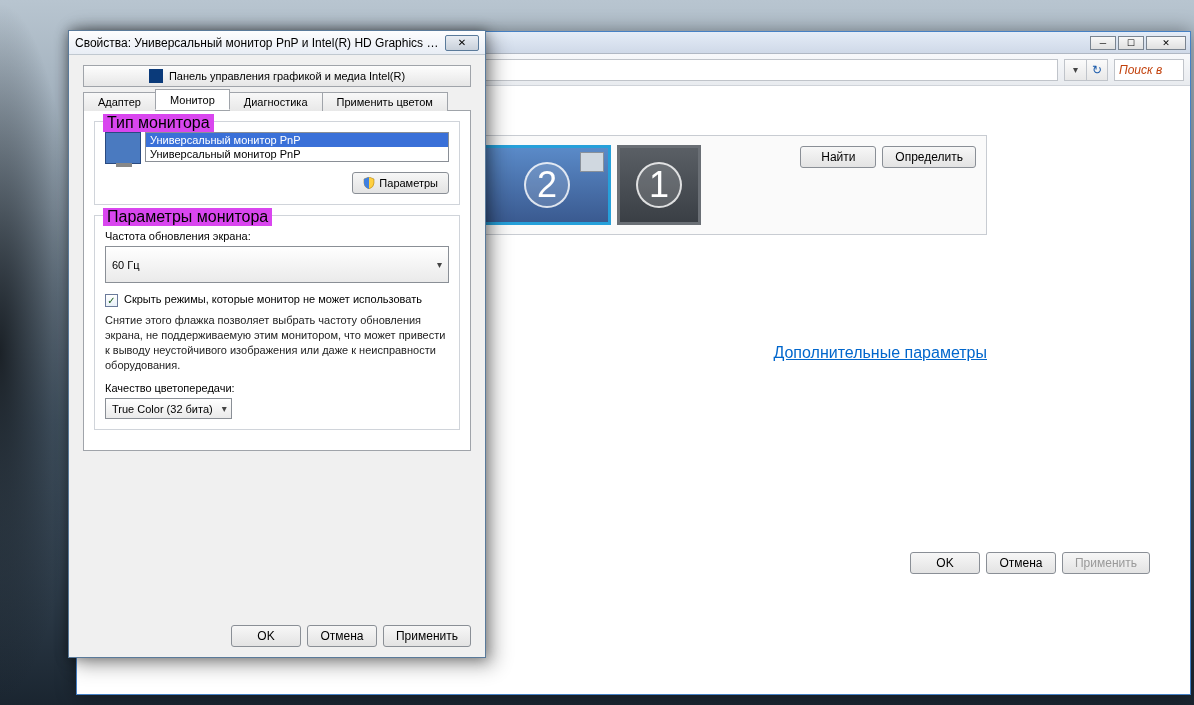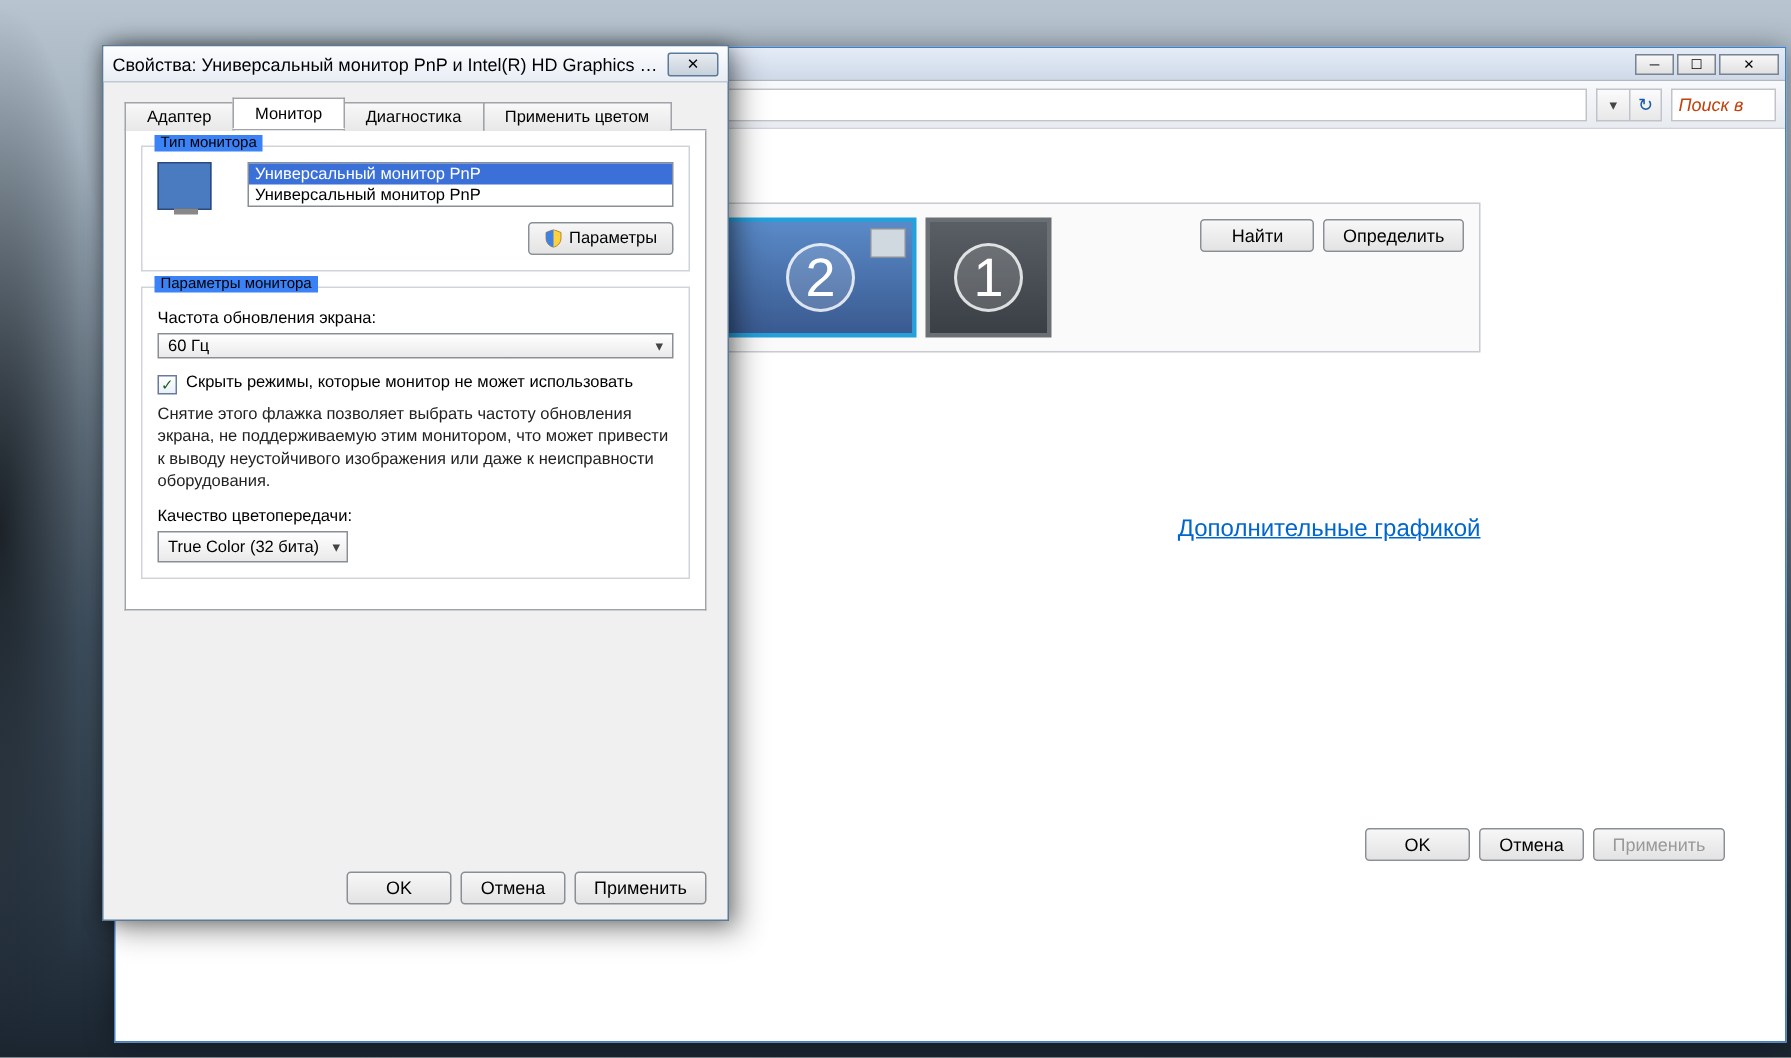--- a/index.html
+++ b/index.html
@@ -56,33 +56,33 @@
 .dialog-close { width: 34px; height: 16px; border: 1px solid #5a7a9a; background: linear-gradient(#e8ecf2,#c8d0da); font-size: 10px; display:flex; align-items:center; justify-content:center; cursor:pointer; border-radius: 2px; }
 .dialog-body { padding: 10px 14px 14px; }
 .intel-bar { height: 22px; border: 1px solid #a0a4aa; background: linear-gradient(#fdfdfd,#e6e6e6); display:flex; align-items:center; justify-content:center; font-size: 11px; gap: 6px; margin-bottom: 2px; cursor:pointer; }
 .intel-icon { width: 14px; height: 14px; background:#0a3a7a; display:inline-block; }
 .tabs { display:flex; border-bottom: 1px solid #a0a4aa; font-size: 11px; align-items: flex-end; }
 .tab { padding: 3px 14px; border: 1px solid #a0a4aa; border-bottom: none; background: linear-gradient(#f8f8f8,#e8e8e8); margin-right: -1px; cursor:pointer; position:relative; top:1px; }
 .tab.active { background:#fff; top:0; padding-top:4px; border-bottom:1px solid #fff; z-index:2; }
 .tab-panel { background:#fff; border: 1px solid #a0a4aa; border-top:none; padding: 10px; }
 
 .group { border: 1px solid #d0d4da; padding: 10px; margin-bottom: 10px; position:relative; }
-.group-title { position:absolute; top: -8px; left: 8px; background:#3b82f6; padding: 0 4px; font-size: 10px; }
-.monitor-type-row { display:flex; gap: 24px; align-items:flex-start; }
+.group-title { position:absolute; top: -8px; left: 8px; background:#d946ef; padding: 0 4px; font-size: 16px; }
+.monitor-type-row { display:flex; gap: 4px; align-items:flex-start; }
 .mon-icon { width: 36px; height: 32px; background:#4a7ac0; border: 1px solid #2a4a80; position:relative; flex-shrink:0; }
 .mon-icon::after { content:''; position:absolute; bottom:-4px; left:10px; width:16px; height:4px; background:#888; }
 .mon-list { flex:1; border: 1px solid #8a8f96; font-size: 11px; }
 .mon-list-item { padding: 1px 4px; cursor:pointer; }
 .mon-list-item.selected { background:#3a70d8; color:#fff; }
 .props-btn-row { display:flex; justify-content:flex-end; margin-top: 8px; }
 .shield-btn { display:inline-flex; align-items:center; gap: 4px; height: 22px; border: 1px solid #8a8f96; background: linear-gradient(#f7f7f7,#e3e3e3); font-size: 11px; padding: 0 10px; cursor:pointer; border-radius:3px; }
 .shield-icon { width:12px; height:12px; }
 
 .param-label { font-size: 11px; margin: 4px 0; }
-.wide-dropdown { width: 100%; height: 17px; border: 1px solid #8a8f96; background: linear-gradient(#fff,#eaeaea); font-size: 11px; padding: 2px 18px 2px 6px; position:relative; display:flex; align-items:center; cursor:pointer; margin-bottom:10px; }
+.wide-dropdown { width: 100%; height: 37px; border: 1px solid #8a8f96; background: linear-gradient(#fff,#eaeaea); font-size: 11px; padding: 2px 18px 2px 6px; position:relative; display:flex; align-items:center; cursor:pointer; margin-bottom:10px; }
 .wide-dropdown::after { content:'▾'; position:absolute; right:6px; font-size:10px; color:#444; }
 .chk-row { display:flex; align-items:flex-start; gap: 6px; font-size: 11px; margin: 6px 0; }
 .chk { width:13px; height:13px; border:1px solid #6a7a9a; background:linear-gradient(#fff,#e8f0f8); display:flex; align-items:center; justify-content:center; font-size:10px; color:#1a5a1a; cursor:pointer; flex-shrink:0; margin-top:1px; }
 .hint-text { font-size: 11px; color:#222; line-height: 1.35; margin: 4px 0 10px; }
 .small-dropdown { display:inline-flex; align-items:center; height: 21px; border: 1px solid #8a8f96; background: linear-gradient(#fff,#eaeaea); font-size: 11px; padding: 2px 18px 2px 6px; position:relative; cursor:pointer; }
 .small-dropdown::after { content:'▾'; position:absolute; right:4px; font-size:10px; color:#444; }
 
 .dialog-bottom { display:flex; justify-content:flex-end; gap: 6px; padding: 10px 14px; }
 </style>
 </head>
@@ -139,21 +139,21 @@
       <div class="form-row">
         <div class="dropdown" style="min-width:200px">1920 × 1080 (рекомендуется)</div>
       </div>
       <div class="form-row">
         <div class="dropdown" style="min-width:230px">Отобразить рабочий стол только на 2</div>
       </div>
     </div>
 
     <div style="display:flex; justify-content:space-between; align-items:center; width:870px; margin-top:10px;">
       <div class="note-line">о основной монитор.</div>
-      <a class="link u">Дополнительные графикой</a>
+      <a class="link u">Дополнительные параметры</a>
     </div>
 
     <div class="proj-line">
       <a class="link">тору</a>
       <span>(или нажмите клавишу</span>
       <span class="winkey">
         <svg viewBox="0 0 14 14">
             <rect x="0" y="0" width="6" height="6" fill="#f25022"></rect>
             <rect x="8" y="0" width="6" height="6" fill="#7fba00"></rect>
             <rect x="0" y="8" width="6" height="6" fill="#00a4ef"></rect>
@@ -173,20 +173,24 @@
     </div>
   </div>
 </div>
 
 <div class="dialog">
   <div class="dialog-titlebar">
     <span class="dialog-title-text">Свойства: Универсальный монитор PnP и Intel(R) HD Graphics Fa…</span>
     <div class="dialog-close">✕</div>
   </div>
   <div class="dialog-body">
+    <div class="intel-bar">
+      <span class="intel-icon"></span>
+      <span>Панель управления графикой и медиа Intel(R)</span>
+    </div>
     <div class="tabs">
       <div class="tab">Адаптер</div>
       <div class="tab active">Монитор</div>
       <div class="tab">Диагностика</div>
       <div class="tab">Применить цветом</div>
     </div>
     <div class="tab-panel">
 
       <div class="group">
         <div class="group-title">Тип монитора</div>

